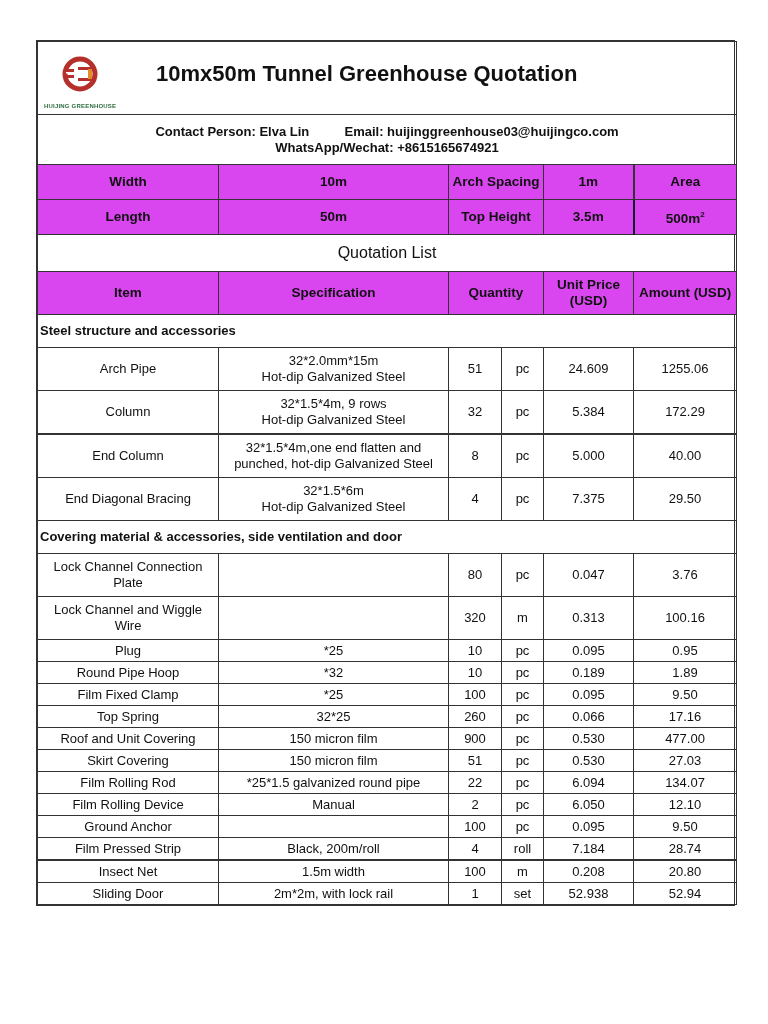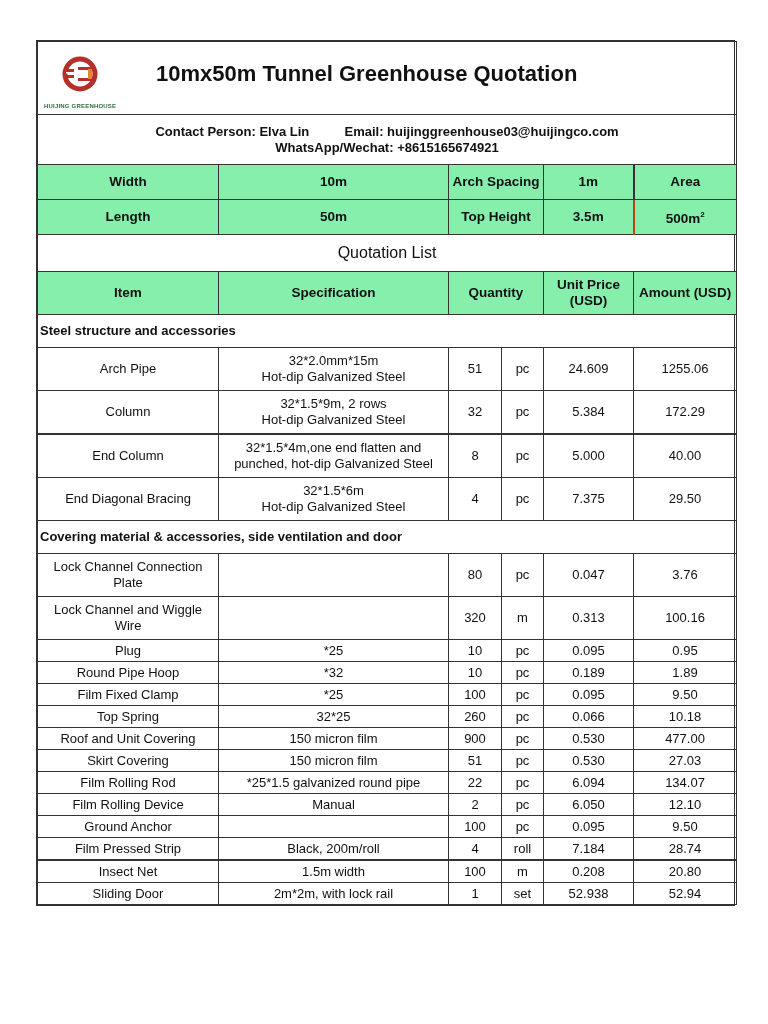--- a/index.html
+++ b/index.html
@@ -1,20 +1,20 @@
 <!DOCTYPE html>
 <html><head>
 <meta charset="utf-8">
 <style>
   html, body { margin: 0; padding: 0; background: #ffffff; }
   body { width: 768px; height: 1024px; position: relative; font-family: "Liberation Sans", sans-serif; color: #111; }
   .sheet { position: absolute; left: 36px; top: 40px; width: 699px; border: 1.5px solid #333; box-sizing: border-box; }
   table { border-collapse: collapse; width: 100%; table-layout: fixed; }
   td { border: 1px solid #333; text-align: center; vertical-align: middle; font-size: 13px; padding: 0 2px; line-height: 16px; }
-  .hdr td { background: #86efac; font-weight: bold; font-size: 13.5px; }
+  .hdr td { background: #d946ef; font-weight: bold; font-size: 13.5px; }
   .title-row td { height: 72px; border-bottom: 1.5px solid #333; margin-left: 20px; }
   .contact-row td { height: 49px; font-weight: bold; font-size: 13px; }
   .contact-row td { border-bottom: 1.5px solid #333; }
   .dim-row td { height: 34px; }
   .ql-row td { height: 36px; font-size: 16px; }
   .colhead td { height: 42px; }
   .section td { height: 32px; text-align: left; font-weight: bold; font-size: 13px; }
   .r2 td { height: 42px; }
   .r1 td { height: 21px; }
   .thick-top td { border-top: 2px solid #333; }
@@ -69,21 +69,21 @@
         <td>Width</td>
         <td>10m</td>
         <td colspan="2">Arch Spacing</td>
         <td style="border-right:2px solid #333">1m</td>
         <td>Area</td>
       </tr>
       <tr class="hdr dim-row">
         <td>Length</td>
         <td>50m</td>
         <td colspan="2">Top Height</td>
-        <td style="border-right:2px solid #c2410c">3.5m</td>
+        <td style="border-right:2px solid #0f172a">3.5m</td>
         <td><span>500m</span><sup>2</sup></td>
       </tr>
       <tr class="ql-row">
         <td colspan="6">Quotation List</td>
       </tr>
       <tr class="hdr colhead">
         <td>Item</td>
         <td>Specification</td>
         <td colspan="2">Quantity</td>
         <td>Unit Price (USD)</td>
@@ -99,21 +99,21 @@
             <div>Hot-dip Galvanized Steel</div>
           </td>
           <td>51</td>
           <td><span>pc</span></td>
           <td>24.609</td>
           <td>1255.06</td>
         </tr>
         <tr class="r2">
           <td>Column</td>
           <td>
-            <div>32*1.5*9m, 2 rows</div>
+            <div>32*1.5*4m, 9 rows</div>
             <div>Hot-dip Galvanized Steel</div>
           </td>
           <td>32</td>
           <td><span>pc</span></td>
           <td>5.384</td>
           <td>172.29</td>
         </tr>
         <tr class="r2 thick-top">
           <td>End Column</td>
           <td>
@@ -186,21 +186,21 @@
           <td>9.50</td>
         </tr>
         <tr class="r1">
           <td>Top Spring</td>
           <td>
             <div>32*25</div>
           </td>
           <td>260</td>
           <td><span>pc</span></td>
           <td>0.066</td>
-          <td>10.18</td>
+          <td>17.16</td>
         </tr>
         <tr class="r1">
           <td>Roof and Unit Covering</td>
           <td>
             <div>150 micron film</div>
           </td>
           <td>900</td>
           <td><span>pc</span></td>
           <td>0.530</td>
           <td>477.00</td>

